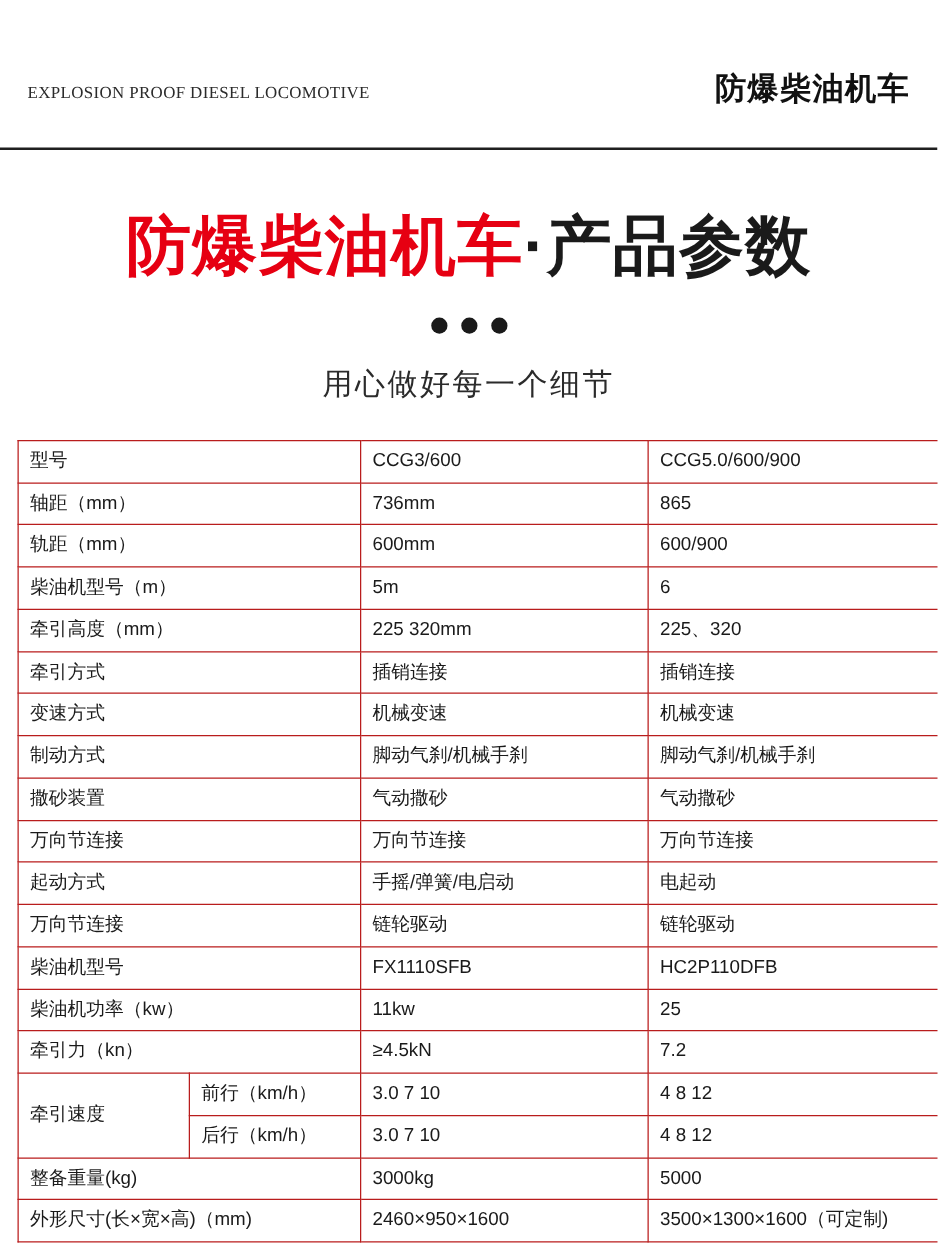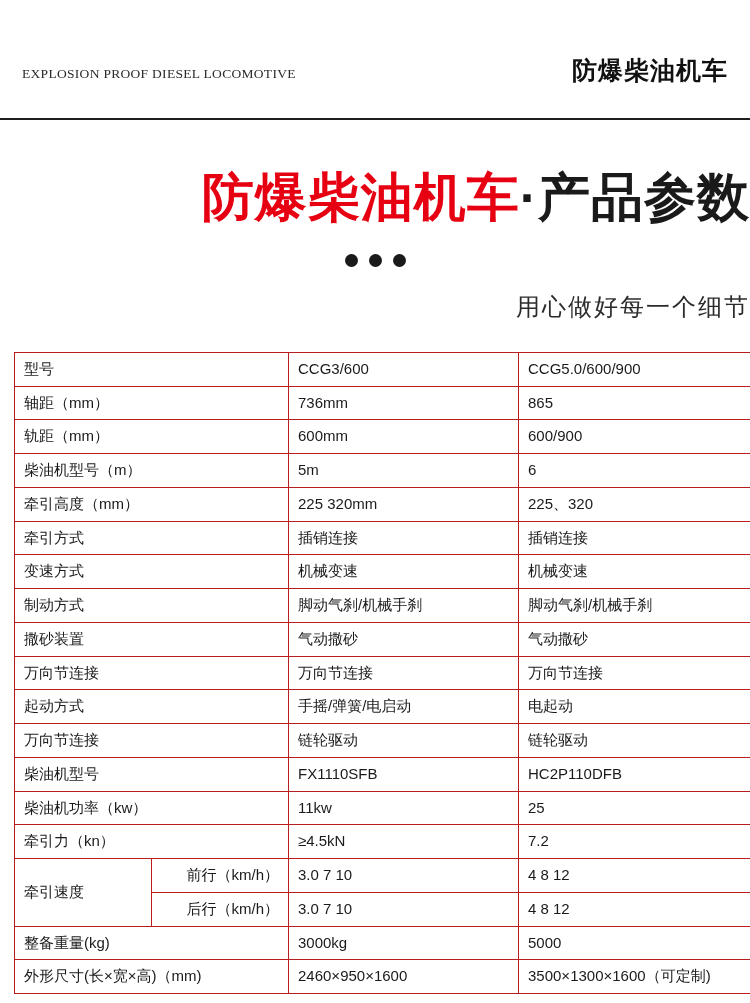--- a/index.html
+++ b/index.html
@@ -50,21 +50,21 @@
     position: absolute;
     left: 0;
     right: 0;
     bottom: 0;
     height: 2px;
     background: #1f1f1f;
   }
 
   
   .title-block {
-    text-align: right;
+    text-align: center;
     padding-top: 48px;
   }
   .main-title {
     font-size: 52px;
     font-weight: bold;
     letter-spacing: 1px;
     line-height: 1.15;
     white-space: nowrap;
   }
   .main-title .red {
@@ -113,21 +113,20 @@
     height: 17px;
   }
   td.c-label {
     width: 255px;
   }
   td.c-label-narrow {
     width: 88px;
   }
   td.c-sublabel {
     width: 167px;
-    text-align: right;
   }
   td.c-v1 {
     width: 211px;
   }
   td.c-v2 {
     width: 254px;
   }
   td.speed-head {
     text-align: left;
   }

